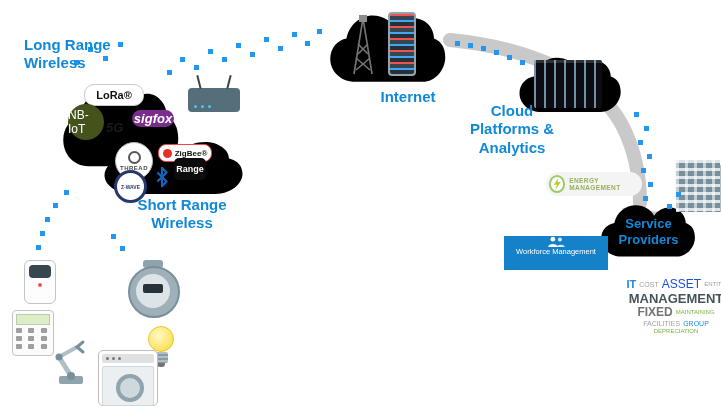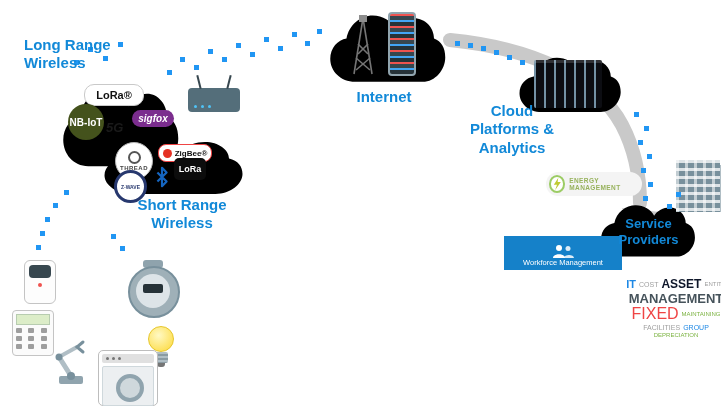--- a/index.html
+++ b/index.html
@@ -7,23 +7,23 @@
           font-family:"Liberation Sans",sans-serif;margin-left:12px;}
   .blue-label{position:absolute;color:#1289d8;font-weight:bold;font-size:15px;line-height:1.22;
               white-space:pre-line;text-align:center;z-index:5;}
   .cloud-svg{position:absolute;z-index:2;}
   .logo{position:absolute;z-index:3;display:flex;align-items:center;justify-content:center;}
 
   
   .lora{width:58px;height:20px;background:#fff;border:1px solid #c9c9c9;border-radius:10px;
         font-size:11px;font-weight:bold;color:#111;}
   .nbiot{width:36px;height:36px;background:#44521c;border-radius:50%;color:#fff;
-         font-size:10px;font-weight:bold;}
+         font-size:12px;font-weight:normal;}
   .sigfox{width:42px;height:17px;background:#7b2d8e;border-radius:9px;color:#fff;
-          font-size:10px;font-style:italic;font-weight:bold;}
+          font-size:13px;font-style:italic;font-weight:bold;}
   .fiveg{font-size:13px;font-weight:bold;font-style:italic;color:#1a1a1a;}
 
   
   .thread{width:36px;height:36px;background:#fff;border:1px solid #b5b5b5;border-radius:50%;
           flex-direction:column;font-size:6px;font-weight:bold;color:#444;letter-spacing:.5px;}
   .thread .tmark{width:9px;height:9px;border:2px solid #555;border-radius:50%;margin-bottom:1px;}
   .zigbee{width:52px;height:16px;background:#fff;border:1px solid #ef4444;border-radius:8px;
           font-size:8px;font-weight:bold;color:#111;gap:3px;}
   .zigbee .zdot{width:9px;height:9px;border-radius:50%;background:#e53124;display:inline-block;}
   .zwave{width:27px;height:27px;background:#fff;border:3px solid #27386e;border-radius:50%;
@@ -74,32 +74,32 @@
         background-image:repeating-linear-gradient(180deg,rgba(255,255,255,.75) 0 3px,transparent 3px 8px),
                          repeating-linear-gradient(90deg,rgba(255,255,255,.55) 0 3px,transparent 3px 9px);}
   .building .side{position:absolute;right:-7px;top:5px;width:7px;height:47px;background:#b0bec5;}
 
   .energy-badge{position:absolute;z-index:4;width:96px;height:24px;background:#f4f4f4;border-radius:12px;
         display:flex;align-items:center;gap:4px;padding-left:3px;box-sizing:border-box;}
   .energy-badge .ring{width:18px;height:18px;border:2px solid #9ccc65;border-radius:50%;box-sizing:border-box;
         display:flex;align-items:center;justify-content:center;background:#fff;}
   .energy-badge .txt{font-size:6.5px;font-weight:bold;color:#97b25c;letter-spacing:.4px;}
 
-  .workforce{position:absolute;z-index:4;width:118px;height:34px;background:#1581c9;display:flex;
-        flex-direction:column;align-items:center;justify-content:flex-end;padding-bottom:3px;box-sizing:border-box;}
+  .workforce{position:absolute;z-index:4;width:104px;height:34px;background:#1581c9;display:flex;
+        flex-direction:column;align-items:center;justify-content:flex-end;padding-bottom:14px;box-sizing:border-box;}
   .workforce .txt{font-size:7.5px;color:#ffffff;}
 
   .wordcloud{position:absolute;z-index:4;width:112px;display:flex;flex-wrap:wrap;justify-content:center;
         align-items:center;column-gap:3px;row-gap:1px;line-height:1.05;text-align:center;}
   .w-it{font-size:11px;color:#1e88e5;font-weight:bold;}
   .w-cost{font-size:7px;color:#9e9e9e;}
-  .w-asset{font-size:12px;color:#0f172a;font-weight:bold;}
+  .w-asset{font-size:12px;color:#1d4ed8;font-weight:normal;}
   .w-entity{font-size:6px;color:#9e9e9e;}
   .w-management{font-size:13px;color:#46535b;font-weight:bold;}
-  .w-fixed{font-size:16px;color:#ef4444;font-weight:normal;}
+  .w-fixed{font-size:12px;color:#737373;font-weight:bold;}
   .w-maintaining{font-size:6px;color:#7cb342;}
   .w-facilities{font-size:7px;color:#9e9e9e;}
   .w-group{font-size:7px;color:#1e88e5;}
   .w-depreciation{font-size:6px;color:#7cb342;}
 
   .watermark{position:absolute;left:536px;top:378px;font-size:16px;color:#8fbf5a;z-index:6;}
   .overlay-svg{position:absolute;left:0;top:0;width:721px;height:407px;z-index:1;}
   .dots-svg{position:absolute;left:0;top:0;width:721px;height:407px;z-index:4;pointer-events:none;}
 </style>
 </head>
@@ -131,21 +131,21 @@
       <use href="#cloudPath"></use>
     </svg>
   <svg class="cloud-svg" style="left:584px;top:198px;width:102px;height:68px" viewBox="0 0 100 65" preserveAspectRatio="none">
       <use href="#cloudPath"></use>
     </svg>
 
   <div class="blue-label" style="left:6px;top:36px;width:110px;text-align:left;padding-left:6px">Long Range
 Wireless</div>
   <div class="blue-label" style="left:110px;top:196px;width:120px">Short Range
 Wireless</div>
-  <div class="blue-label" style="left:322px;top:88px;width:100px">Internet</div>
+  <div class="blue-label" style="left:346px;top:88px;width:100px">Internet</div>
   <div class="blue-label" style="left:445px;top:102px;width:110px">Cloud
 Platforms &amp;
 Analytics</div>
   <div class="blue-label" style="left:594px;top:216px;width:85px;font-size:13px">Service
 Providers</div>
 
   <div class="logo lora" style="left:72px;top:84px">
     <span>LoRa®</span>
   </div>
   <div class="logo nbiot" style="left:56px;top:104px">
@@ -168,21 +168,21 @@
   </div>
   <div class="logo zwave" style="left:102px;top:170px">
     <span>Z-WAVE</span>
   </div>
   <div class="logo" style="left:139px;top:164px;width:22px;height:26px">
     <svg width="22" height="26" viewBox="0 0 24 24">
         <path d="M7,7 L17,17 L12,22 L12,2 L17,7 L7,17" fill="none" stroke="#1565c0" stroke-width="2.4" stroke-linejoin="round"></path>
       </svg>
   </div>
   <div class="logo wifi" style="left:162px;top:158px">
-    <span>LoRa</span>
+    <span>Range</span>
   </div>
 
   <div class="router" style="left:176px;top:88px">
     <i class="ant a1"></i>
     <i class="ant a2"></i>
     <span class="lights">
         <i></i>
         <i></i>
         <i></i>
       </span>

